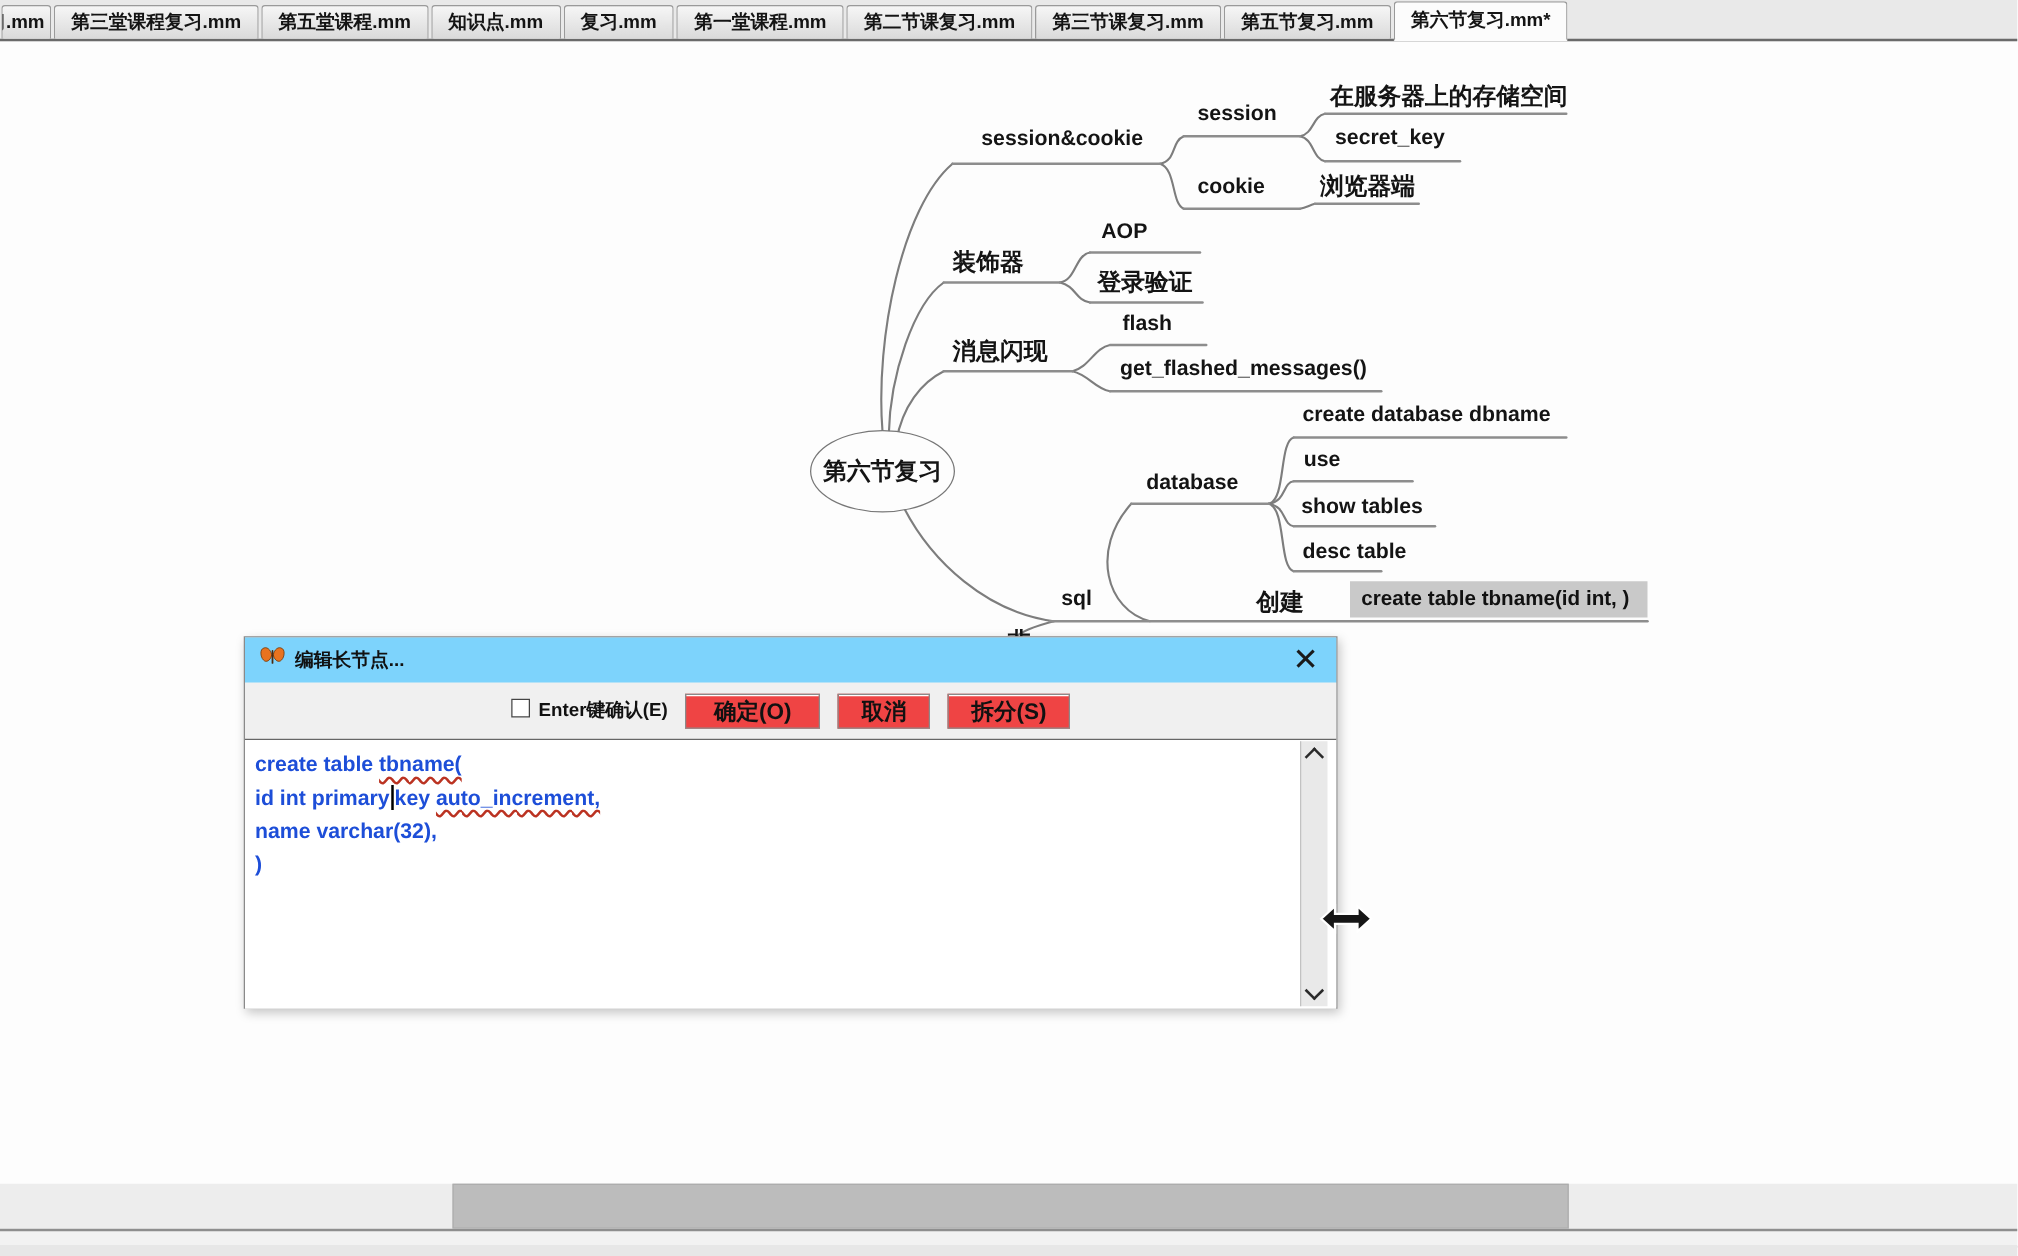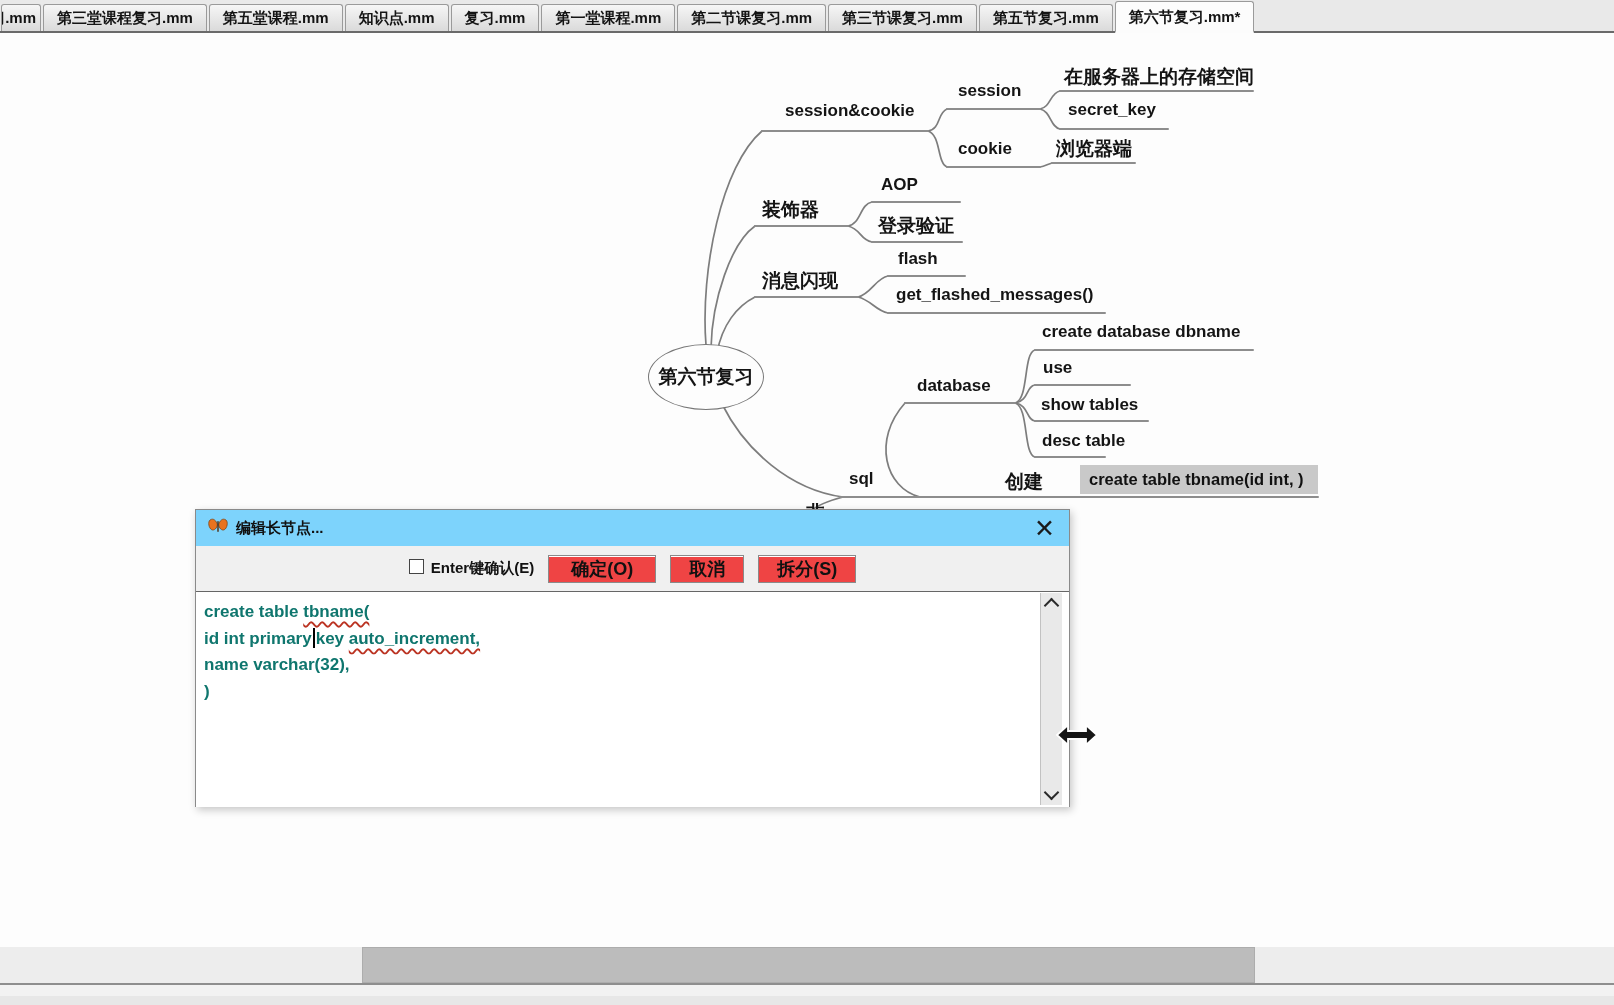--- a/index.html
+++ b/index.html
@@ -74,21 +74,21 @@
   .chklabel{font-size:15px;font-weight:bold;color:#111;}
   .dlg-btn{
     height:28px;background:#ef4444;border:1px solid #8a8a8a;
     font-family:inherit;font-size:18px;font-weight:bold;color:#111;
     padding:0 18px;box-shadow:inset 0 1px 0 #fff;
   }
   .btn-ok{padding:0 22px;}
   .dlg-editor{
     position:relative;height:216px;background:#fff;border-top:1px solid #666;
     margin-bottom:4px;box-sizing:border-box;
-    font-size:17px;font-weight:bold;color:#0f766e;line-height:26.5px;
+    font-size:17px;font-weight:bold;color:#1d4ed8;line-height:26.5px;
     padding:7px 36px 0 8px;overflow:hidden;
   }
   .sq{text-decoration:underline wavy #bb3322 1.5px;text-underline-offset:4px;text-decoration-skip-ink:none;}
   .caret{
     display:inline-block;width:2px;height:20px;background:#000;
     vertical-align:middle;margin:0 1px 3px 1px;
   }
   .vscroll{
     position:absolute;right:7px;top:1px;bottom:2px;width:21px;
     background:#e9e9e9;border-left:1px solid #c2c2c2;

